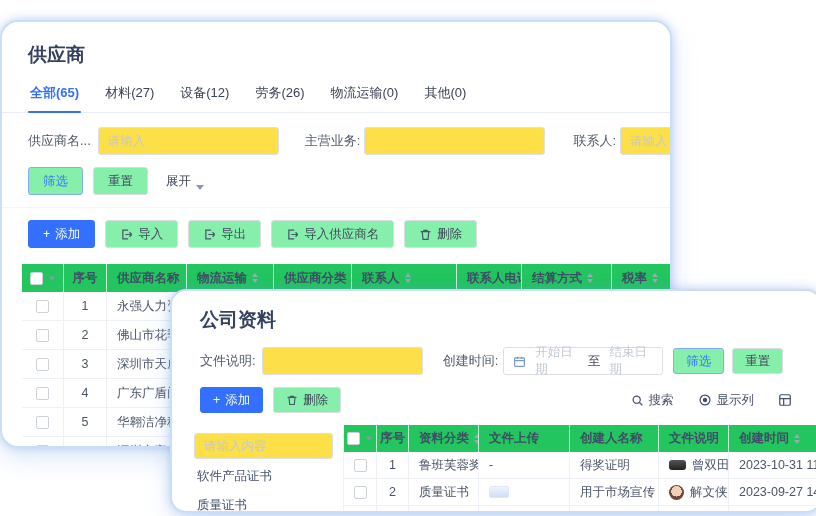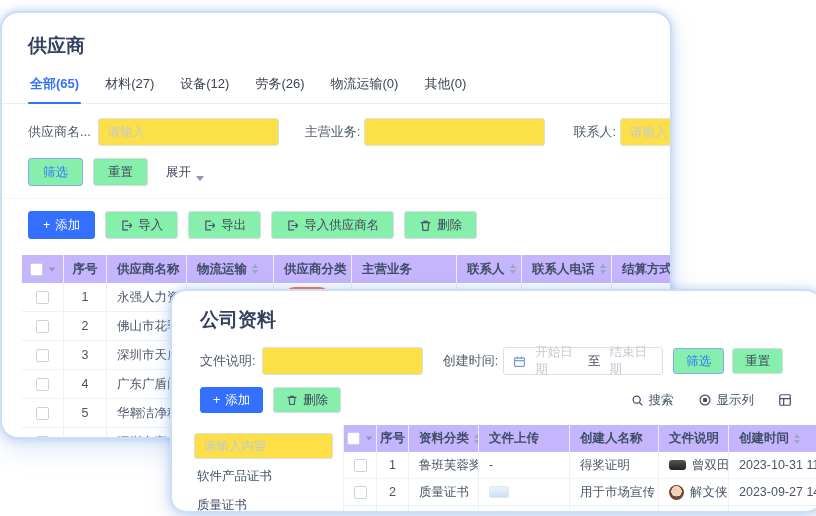--- a/index.html
+++ b/index.html
@@ -10,21 +10,21 @@
     font-family: "Liberation Sans", sans-serif;
     color: #4a5568;
   }
   .panel {
     position: absolute;
     background: #fff;
     border: 2px solid #cbdef8;
     box-shadow: 0 0 10px rgba(106,152,228,.40), 0 10px 26px rgba(106,152,228,.22);
     overflow: hidden;
   }
-  .panel-supplier { left: 0; top: 11px; width: 672px; height: 428px; border-radius: 18px; z-index: 1; }
+  .panel-supplier { left: 0; top: 20px; width: 672px; height: 428px; border-radius: 18px; z-index: 1; }
   .panel-company  { left: 170px; top: 289px; width: 652px; height: 224px; border-radius: 16px; z-index: 2; }
 
   .panel-title { font-size: 19px; font-weight: bold; color: #35425f; }
   .sp-title { margin: 20px 0 0 26px; }
   .cp-title { margin: 16px 0 0 28px; }
 
   
   .tabs { display: flex; gap: 22px; margin-top: 16px; padding: 0 26px; border-bottom: 1px solid #e9edf4; }
   .tab { font-size: 13px; color: #3a4354; padding: 0 2px 10px; cursor: pointer; position: relative; }
   .tab.active { color: #3370ff; font-weight: bold; }
@@ -68,21 +68,21 @@
   .sort { display: inline-flex; flex-direction: column; gap: 2px; margin-left: 5px; }
   .tri-up { width:0;height:0;border-left:3.5px solid transparent;border-right:3.5px solid transparent;border-bottom:4px solid #9aa8bd; }
   .tri-down { width:0;height:0;border-left:3.5px solid transparent;border-right:3.5px solid transparent;border-top:4px solid #9aa8bd; }
 
   
   .tbl { margin-top: 16px; font-size: 12.5px; }
   .sp-tbl { margin-left: 20px; }
   .grid-row { display: grid; align-items: center; }
   .sp-cols { grid-template-columns: 42px 43px 80px 87px 78px 105px 65px 90px 78px 60px 1fr; }
   .cp-cols { grid-template-columns: 33px 32px 70px 91px 89px 70px 1fr; }
-  .thead { background: #c4b5fd; color: #3f4d66; font-weight: bold; height: 28px; }
+  .thead { background: #22c55e; color: #3f4d66; font-weight: bold; height: 28px; }
   .thead .cell { border-right: 1px solid rgba(255,255,255,.75); }
   .thead .cell:last-child { border-right: none; }
   .trow { height: 29px; border-bottom: 1px solid #eef1f6; background: #fff; }
   .cp-trow { height: 27px; }
   .trow .cell { border-right: 1px solid #edf0f6; }
   .trow .cell:last-child { border-right: none; }
   .cell { display: flex; align-items: center; height: 100%; padding: 0 10px; overflow: hidden; white-space: nowrap; }
   .c-center { justify-content: center; padding: 0 4px; }
   .cbx { width: 13px; height: 13px; border: 1px solid #cdd2da; border-radius: 2px; background: #fff; flex: 0 0 auto; }
   .cbx-caret { margin-left: 5px; transform: scale(.8); }
@@ -200,21 +200,20 @@
           <span>物流运输</span>
           <span class="sort">
             <span class="tri-up"></span>
             <span class="tri-down"></span>
           </span>
         </div>
       <div class="cell">
           <span>供应商分类</span>
           <span class="caret-down" style="margin-left:5px;"></span>
         </div>
-      <div class="cell">主营业务</div>
       <div class="cell">
           <span>联系人</span>
           <span class="sort">
             <span class="tri-up"></span>
             <span class="tri-down"></span>
           </span>
         </div>
       <div class="cell">
           <span>联系人电话</span>
           <span class="sort">

